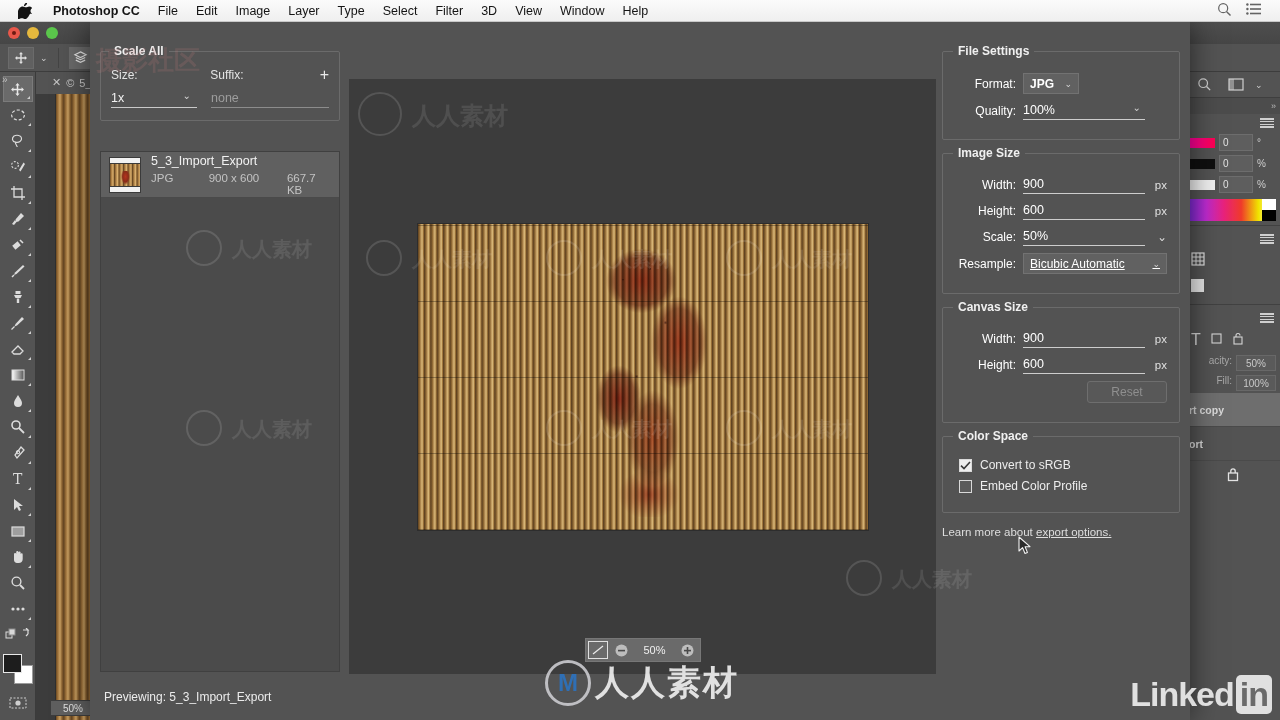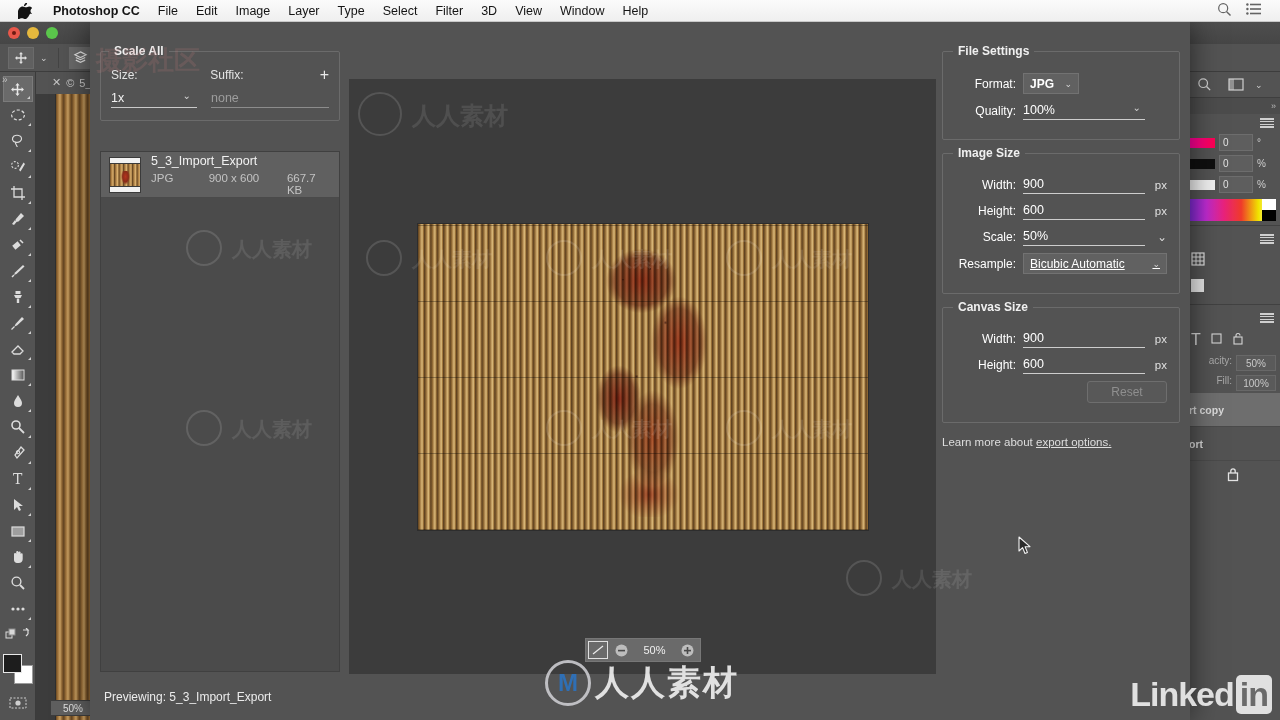--- a/index.html
+++ b/index.html
@@ -754,20 +754,35 @@
             <span class="lbl">Height:</span>
             <span class="uval">600</span>
             <span class="unit">px</span>
           </div>
           <div class="row">
             <span class="btn-reset">Reset</span>
           </div>
         </div>
 
 
+        <div class="rgroup">
+          <span class="legend">Color Space</span>
+          <div class="check-row">
+            <span class="checkbox on">
+              <svg width="11" height="9" viewBox="0 0 11 9">
+                  <path d="M1 4.6 L4 7.6 L10 1" fill="none" stroke="#3a3a3a" stroke-width="1.6"></path>
+                </svg>
+            </span>
+            <span class="ctext">Convert to sRGB</span>
+          </div>
+          <div class="check-row">
+            <span class="checkbox"></span>
+            <span class="ctext">Embed Color Profile</span>
+          </div>
+        </div>
 
         <div class="learn">
           <span>Learn more about </span><a href="#">export options.</a>
         </div>
       </div>
 
     </div>
   </div>
 
   <div class="menubar">

